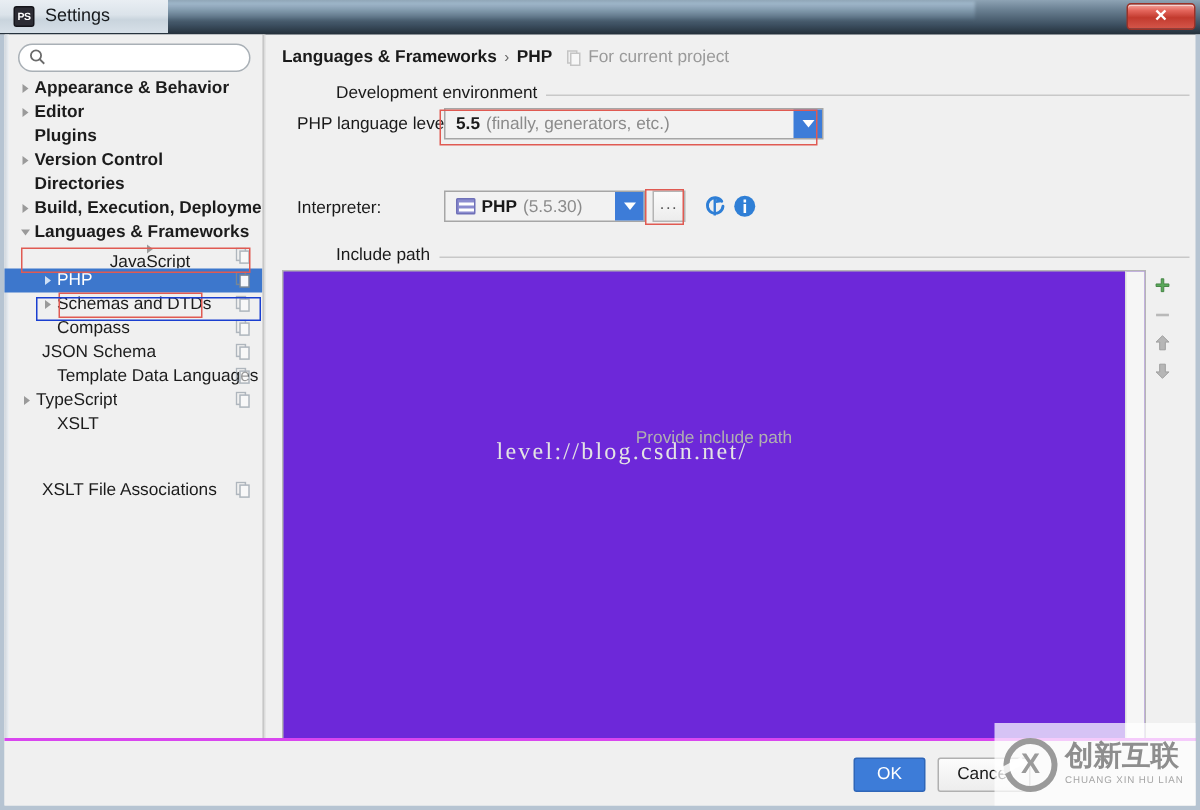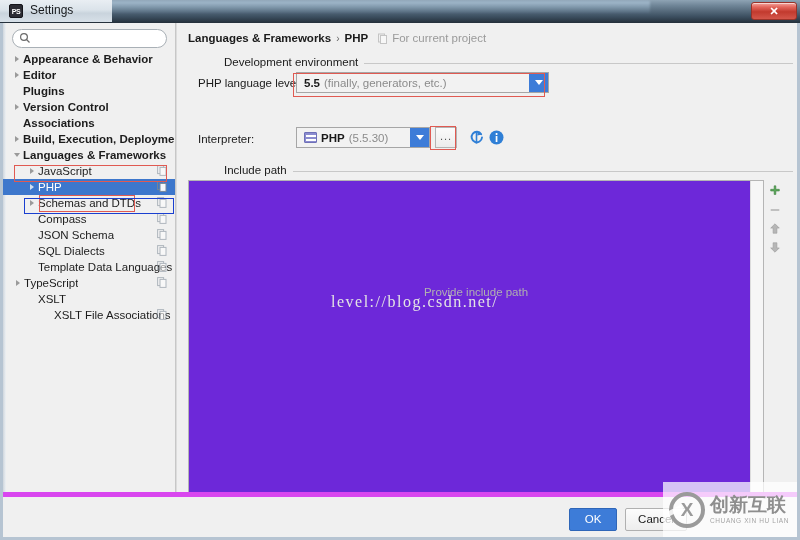--- a/index.html
+++ b/index.html
@@ -322,21 +322,21 @@
     width: 20px; height: 19px;
     display: flex; align-items: center; justify-content: center;
     cursor: pointer;
   }
 
   
   .footer {
     position: absolute; left: 0; top: 469px;
     width: 794px; height: 45px;
     background: #f0f0f0;
-    border-top: 5px solid #d946ef;
+    border-top: 2px solid #d946ef;
     box-sizing: border-box;
   }
   .btn {
     position: absolute;
     height: 23px;
     box-sizing: border-box;
     font-size: 11.5px;
     font-family: "Liberation Sans", sans-serif;
     border-radius: 2px;
     cursor: pointer;
@@ -459,35 +459,35 @@
             <span class="tree-label" style="font-weight: bold;">Plugins</span>
           </div>
           <div class="tree-row lvl0" style="padding-left: 7px;">
             <span class="tw">
               <i class="tri-r"></i>
             </span>
             <span class="tree-label" style="font-weight: bold;">Version Control</span>
           </div>
           <div class="tree-row lvl0" style="padding-left: 7px;">
             <span class="tw"></span>
-            <span class="tree-label" style="font-weight: bold;">Associations</span>
+            <span class="tree-label" style="font-weight: bold;">Directories</span>
           </div>
           <div class="tree-row lvl0" style="padding-left: 7px;">
             <span class="tw">
               <i class="tri-r"></i>
             </span>
             <span class="tree-label" style="font-weight: bold;">Build, Execution, Deployment</span>
           </div>
           <div class="tree-row lvl0" style="padding-left: 7px;">
             <span class="tw">
               <i class="tri-d"></i>
             </span>
             <span class="tree-label" style="font-weight: bold;">Languages &amp; Frameworks</span>
           </div>
-          <div class="tree-row lvl1" style="padding-left: 22px;">
+          <div class="tree-row lvl1" style="padding-left: 22px; flex-direction: column;">
             <span class="tw">
               <i class="tri-r"></i>
             </span>
             <span class="tree-label">JavaScript</span>
             <svg class="cfg-icon" viewBox="0 0 10 11">
               <rect x="0.6" y="0.6" width="6" height="8" fill="none" stroke="#7a8794" stroke-width="1"></rect>
               <rect x="3" y="2.4" width="6" height="8" fill="#ffffff" stroke="#7a8794" stroke-width="1"></rect>
             </svg>
           </div>
           <div class="tree-row lvl1 selected" style="padding-left: 22px;">
@@ -511,31 +511,23 @@
             </svg>
           </div>
           <div class="tree-row lvl1" style="padding-left: 22px;">
             <span class="tw"></span>
             <span class="tree-label">Compass</span>
             <svg class="cfg-icon" viewBox="0 0 10 11">
               <rect x="0.6" y="0.6" width="6" height="8" fill="none" stroke="#7a8794" stroke-width="1"></rect>
               <rect x="3" y="2.4" width="6" height="8" fill="#ffffff" stroke="#7a8794" stroke-width="1"></rect>
             </svg>
           </div>
-          <div class="tree-row lvl1" style="padding-left: 22px;">
+          <div class="tree-row lvl1" style="padding-left: 12px;">
             <span class="tw"></span>
             <span class="tree-label">JSON Schema</span>
-            <svg class="cfg-icon" viewBox="0 0 10 11">
-              <rect x="0.6" y="0.6" width="6" height="8" fill="none" stroke="#7a8794" stroke-width="1"></rect>
-              <rect x="3" y="2.4" width="6" height="8" fill="#ffffff" stroke="#7a8794" stroke-width="1"></rect>
-            </svg>
-          </div>
-          <div class="tree-row lvl1" style="padding-left: 22px;">
-            <span class="tw"></span>
-            <span class="tree-label">SQL Dialects</span>
             <svg class="cfg-icon" viewBox="0 0 10 11">
               <rect x="0.6" y="0.6" width="6" height="8" fill="none" stroke="#7a8794" stroke-width="1"></rect>
               <rect x="3" y="2.4" width="6" height="8" fill="#ffffff" stroke="#7a8794" stroke-width="1"></rect>
             </svg>
           </div>
           <div class="tree-row lvl1" style="padding-left: 22px;">
             <span class="tw"></span>
             <span class="tree-label">Template Data Languages</span>
             <svg class="cfg-icon" viewBox="0 0 10 11">
               <rect x="0.6" y="0.6" width="6" height="8" fill="none" stroke="#7a8794" stroke-width="1"></rect>
@@ -549,21 +541,21 @@
             <span class="tree-label">TypeScript</span>
             <svg class="cfg-icon" viewBox="0 0 10 11">
               <rect x="0.6" y="0.6" width="6" height="8" fill="none" stroke="#7a8794" stroke-width="1"></rect>
               <rect x="3" y="2.4" width="6" height="8" fill="#ffffff" stroke="#7a8794" stroke-width="1"></rect>
             </svg>
           </div>
           <div class="tree-row lvl1" style="padding-left: 22px;">
             <span class="tw"></span>
             <span class="tree-label">XSLT</span>
           </div>
-          <div class="tree-row lvl1" style="padding-left: 38px;">
+          <div class="tree-row lvl1" style="padding-left: 12px; margin-top: 28px;">
             <span class="tw"></span>
             <span class="tree-label">XSLT File Associations</span>
             <svg class="cfg-icon" viewBox="0 0 10 11">
               <rect x="0.6" y="0.6" width="6" height="8" fill="none" stroke="#7a8794" stroke-width="1"></rect>
               <rect x="3" y="2.4" width="6" height="8" fill="#ffffff" stroke="#7a8794" stroke-width="1"></rect>
             </svg>
           </div>
         </div>
     </div>
 

